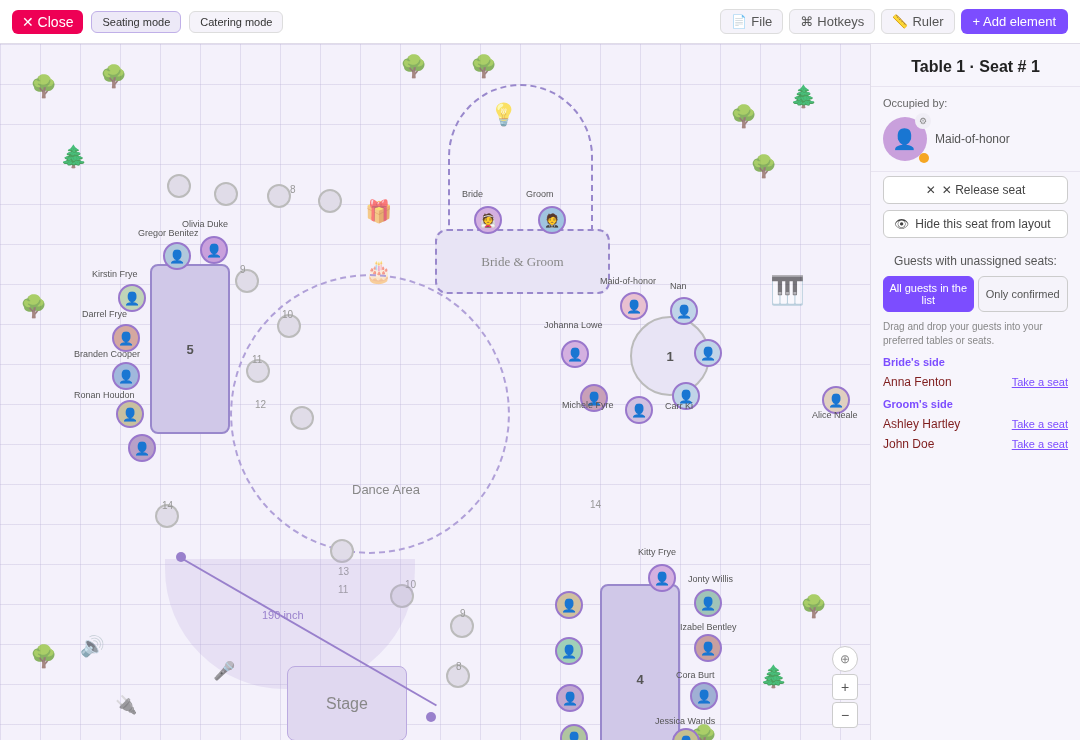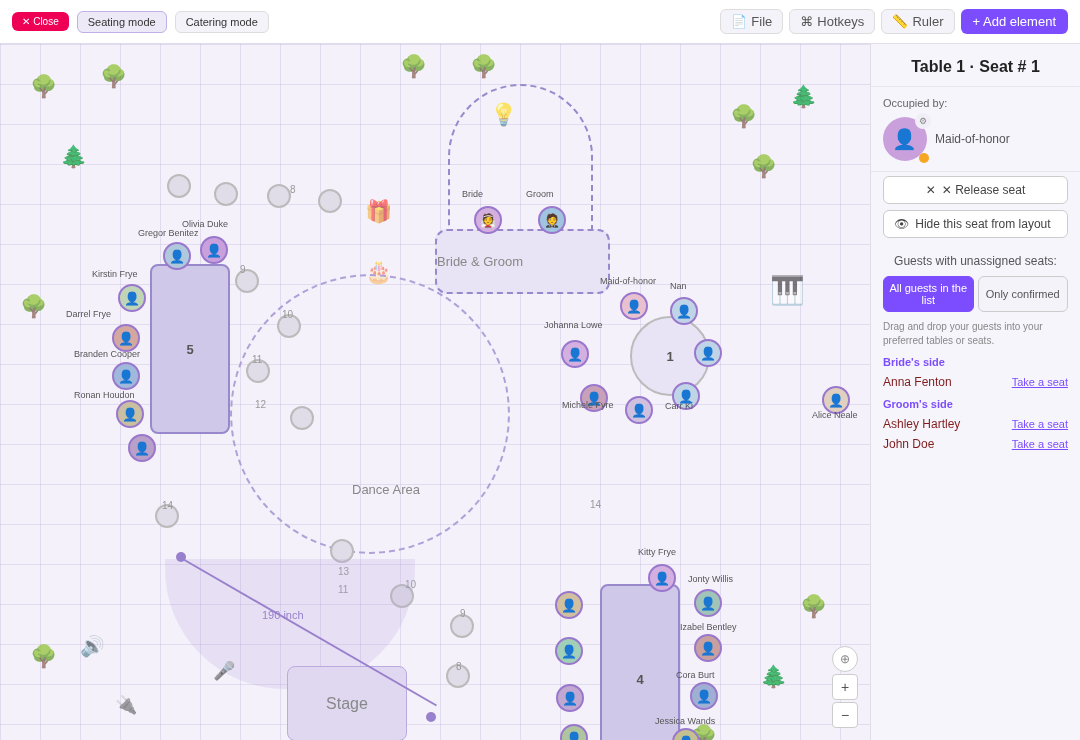--- a/index.html
+++ b/index.html
@@ -6,21 +6,21 @@
     body { font-family: -apple-system, BlinkMacSystemFont, 'Segoe UI', sans-serif; width: 1080px; height: 740px; overflow: hidden; display: flex; flex-direction: column; background: #f0eef6; }
 
     
     .toolbar {
       display: flex; align-items: center; gap: 8px;
       background: #fff; padding: 6px 12px; border-bottom: 1px solid #e0dce8;
       height: 44px; flex-shrink: 0;
     }
     .btn-close {
       background: #e05; color: #fff; border: none; border-radius: 6px;
-      padding: 4px 10px; cursor: pointer; display: flex; align-items: center; gap: 4px; font-size: 10px;
+      padding: 4px 10px; cursor: pointer; display: flex; align-items: center; gap: 4px; font-size: 14px;
     }
     .btn-mode {
       background: #f5f3fa; border: 1px solid #ddd; border-radius: 6px;
       padding: 4px 10px; cursor: pointer; font-size: 11px; color: #333;
     }
     .btn-mode.active { background: #ede9f7; border-color: #c0b0e8; }
     .toolbar-spacer { flex: 1; }
     .toolbar-right { display: flex; align-items: center; gap: 6px; }
     .btn-tool {
       background: #f5f3fa; border: 1px solid #ddd; border-radius: 6px;
@@ -104,21 +104,21 @@
     }
     .name-label {
       position: absolute; font-size: 9px; color: #555; white-space: nowrap;
       text-align: center; pointer-events: none;
     }
     .dance-area-circle {
       position: absolute; border: 2px dashed #b0a0d8; border-radius: 50%;
     }
     .bride-groom-table {
       position: absolute; background: #e8e4f5; border: 2px dashed #9988cc; border-radius: 12px;
-      display: flex; align-items: center; font-size: 13px; color: #888;
+      display: flex; align-items: center; justify-content: center; font-size: 13px; color: #888; font-family: Liberation Serif, serif;
     }
     .arch-area {
       position: absolute; border: 2px dashed #9988cc; border-radius: 80px 80px 0 0;
     }
     .stage-area {
       position: absolute; background: #e0d8f0; border: 1px solid #bbaae0; border-radius: 8px;
       display: flex; align-items: center; justify-content: center; font-size: 16px; color: #888;
     }
     .stage-half {
       position: absolute; background: rgba(180,160,220,0.2); border-radius: 0 0 120px 120px;
@@ -229,21 +229,21 @@
 
     <div class="table-rect" style="left:150px;top:220px;width:80px;height:170px;">5</div>
 
     <div class="person-seat" style="left:200px;top:192px;background:#c9a0dc;">👤</div>
     <div class="name-label" style="left:182px;top:175px;">Olivia Duke</div>
     <div class="person-seat" style="left:163px;top:198px;background:#b0c8dc;">👤</div>
     <div class="name-label" style="left:138px;top:184px;">Gregor Benitez</div>
     <div class="person-seat" style="left:118px;top:240px;background:#c0d4b8;">👤</div>
     <div class="name-label" style="left:92px;top:225px;">Kirstin Frye</div>
     <div class="person-seat" style="left:112px;top:280px;background:#d4a8a0;">👤</div>
-    <div class="name-label" style="left:66px;top:265px;">Darrel Frye</div>
+    <div class="name-label" style="left:82px;top:265px;">Darrel Frye</div>
     <div class="person-seat" style="left:112px;top:318px;background:#a0b8dc;">👤</div>
     <div class="name-label" style="left:74px;top:305px;">Branden Cooper</div>
     <div class="person-seat" style="left:116px;top:356px;background:#c8c0a0;">👤</div>
     <div class="name-label" style="left:74px;top:346px;">Ronan Houdon</div>
     <div class="person-seat" style="left:128px;top:390px;background:#b8a0c8;">👤</div>
 
     <div class="table-rect" style="left:600px;top:540px;width:80px;height:190px;border-radius:8px;">4</div>
 
     <div class="person-seat" style="left:648px;top:520px;background:#d4b0e0;">👤</div>
     <div class="name-label" style="left:638px;top:503px;">Kitty Frye</div>

